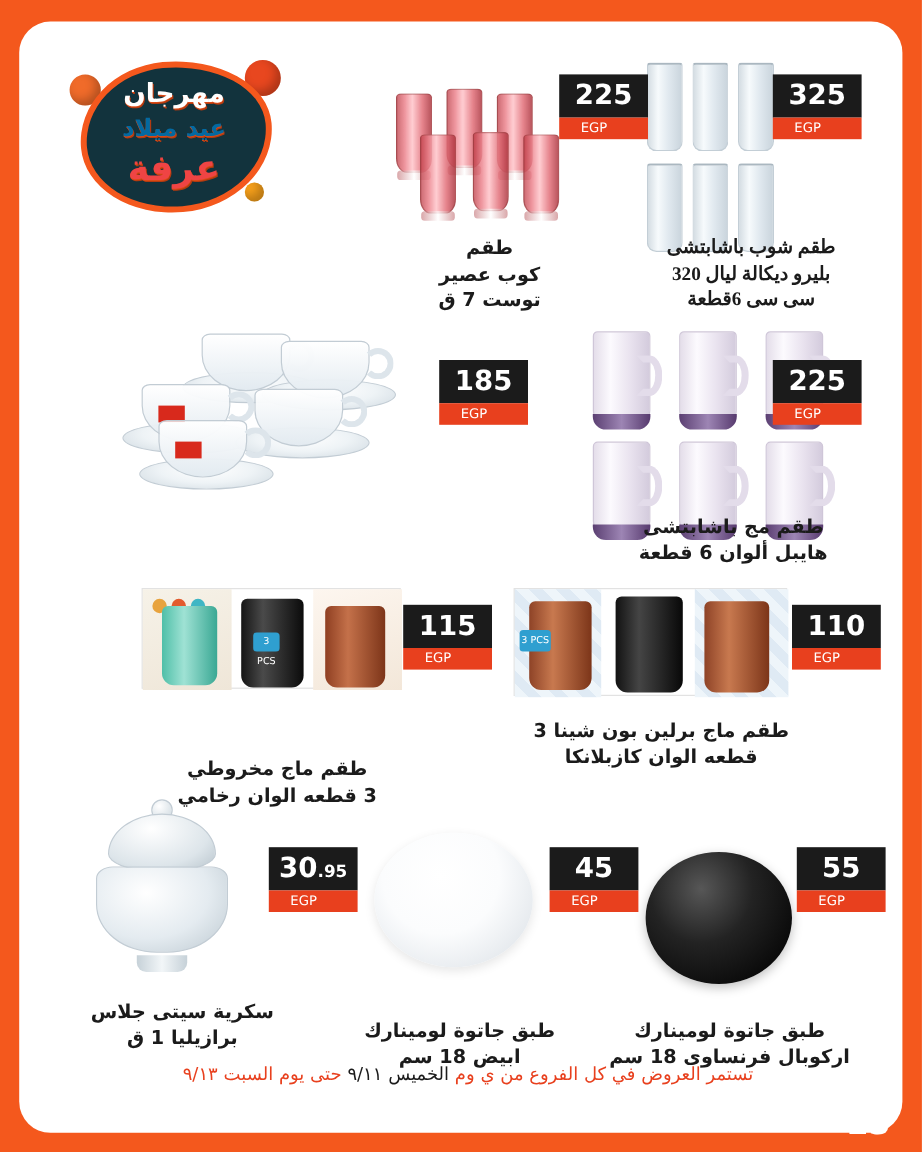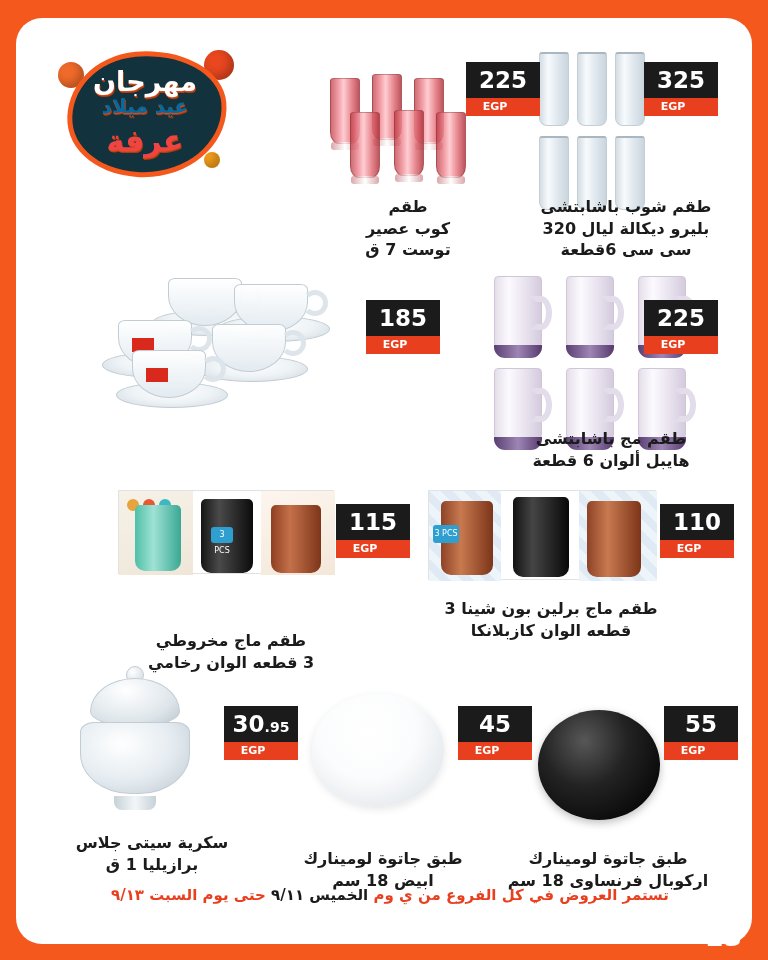--- a/index.html
+++ b/index.html
@@ -49,21 +49,21 @@
   .logo .txt {
     position: absolute;
     width: 100%;
     text-align: center;
     color: #ffffff;
     font-weight: bold;
     direction: rtl;
     text-shadow: 0 1px 0 #d94a16, 1px 2px 0 #b23a10;
     line-height: 1;
   }
-  .logo .l1 { top: 34px; font-size: 27px; letter-spacing: -1px; color:#fff; }
+  .logo .l1 { top: 34px; font-size: 22px; letter-spacing: -1px; color:#fff; }
   .logo .l2 { top: 62px; font-size: 20px; color:#0369a1; }
   .logo .l3 { top: 92px; font-size: 30px; color:#ef4444; }
 
   
   .tag {
     position: absolute;
     width: 74px;
     text-align: center;
     z-index: 6;
   }
@@ -73,21 +73,21 @@
     font-size: 23px;
     font-weight: bold;
     padding: 7px 0 6px 0;
     line-height: 1;
   }
   .tag .amount .dec { font-size: 14px; vertical-align: baseline; }
   .tag .cur {
     background: #e8401e;
     color: #ffffff;
     font-size: 11px;
-    font-weight: bold;
+    font-weight: normal;
     padding: 3px 16px 4px 0;
     line-height: 1;
   }
 
   
   .cap {
     position: absolute;
     direction: rtl;
     text-align: center;
     color: #1b1b1b;
@@ -239,21 +239,21 @@
     box-shadow: 0 3px 9px rgba(0,0,0,.25);
   }
 
   
   .footer {
     position: absolute;
     left: 0; right: 0; bottom: 40px;
     text-align: center;
     direction: rtl;
     font-size: 15px;
-    font-weight: bold;
+    font-weight: normal;
     color: #e8401e;
     margin-left: 12px;
   }
   .footer .em { color: #1b1b1b; }
   .pagenum {
     position: absolute;
     right: 26px; bottom: 8px;
     color: #ffffff;
     font-size: 26px;
     font-weight: bold;
@@ -301,21 +301,21 @@
       <div class="tglass" style="left:8px; top:84px;"></div>
       <div class="tglass" style="left:46px; top:84px;"></div>
       <div class="tglass" style="left:84px; top:84px;"></div>
     </div>
 
     <div class="tag" style="left:628px; top:44px;">
       <div class="amount"><span>325</span><span class="dec"></span></div>
       <div class="cur">EGP</div>
     </div>
 
-    <div class="cap" style="left:500px; top:178px; width:220px; white-space:pre-line;">طقم شوب باشابتشى
+    <div class="cap" style="left:500px; top:178px; width:220px; white-space:pre-line;font-family:Liberation Serif, serif;">طقم شوب باشابتشى
 بليرو ديكالة ليال 320
 سى سى 6قطعة</div>
 
     <div class="art" style="left:74px; top:248px; width:262px; height:120px;">
       <div class="cupset" style="left:62px; top:0;">
         <div class="saucer"></div>
         <div class="cupbody"></div>
         <div class="cuphandle"></div>
       </div>
       <div class="cupset" style="left:128px; top:6px;">

